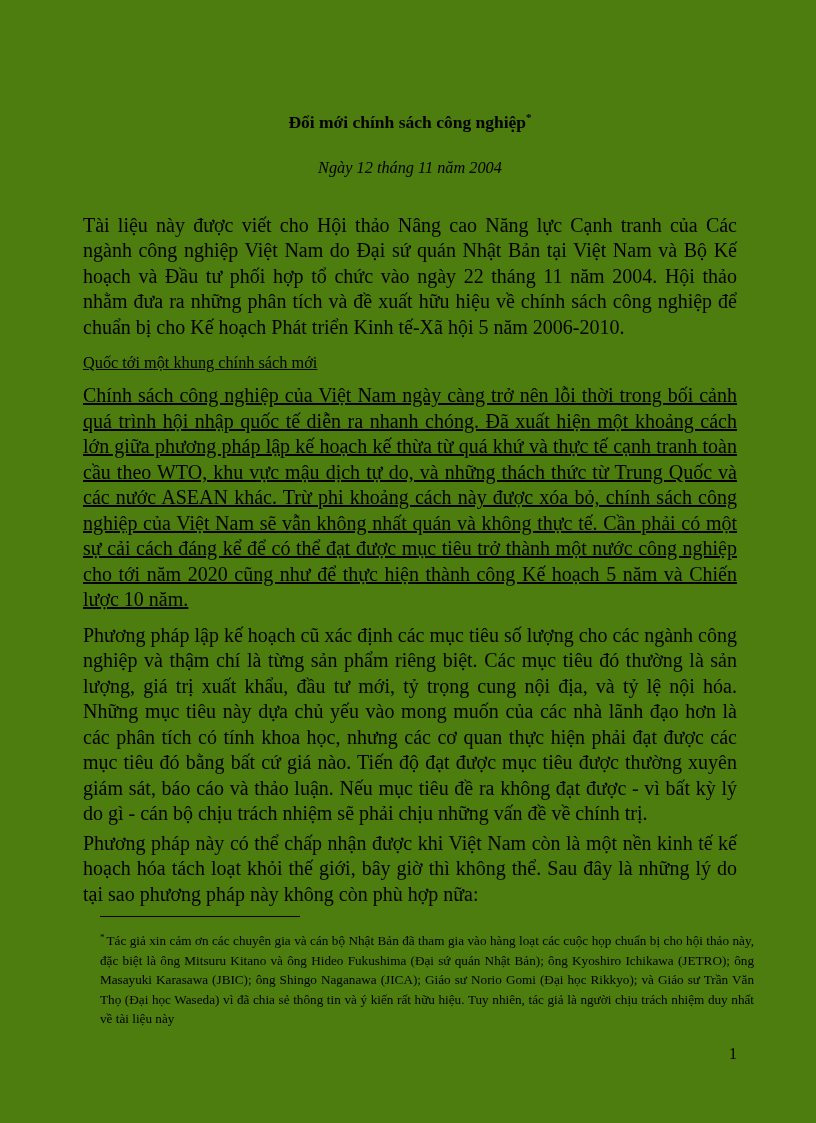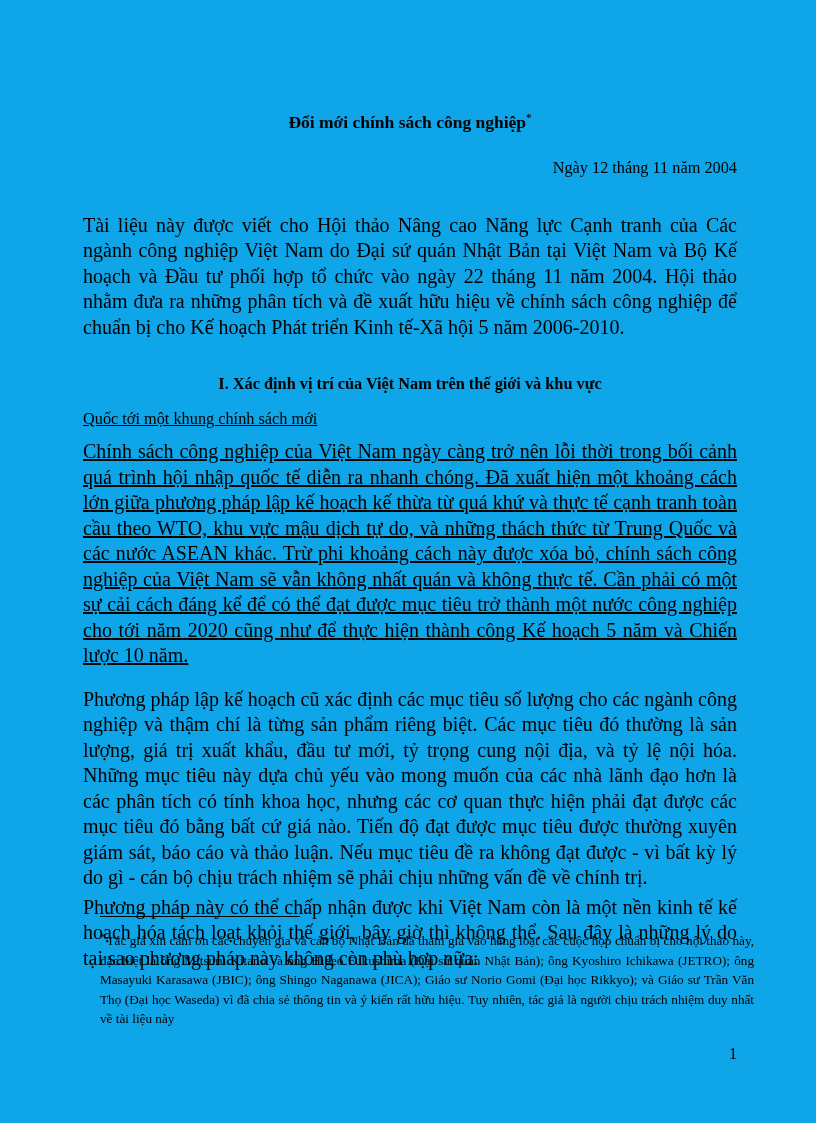--- a/index.html
+++ b/index.html
@@ -2,21 +2,21 @@
 <html><head>
 <meta charset="utf-8">
 <style>
   * { margin: 0; padding: 0; box-sizing: border-box; }
   html, body { background: #e8e8e8; }
   .page {
     position: relative;
     width: 816px;
     height: 1123px;
     margin: 0 auto;
-    background: #0ea5e9;
+    background: #4d7c0f;
     font-family: "Liberation Serif", serif;
     color: #000000;
     overflow: hidden;
   }
   .content {
     position: absolute;
     left: 83px;
     top: 0;
     width: 654px;
   }
@@ -26,23 +26,24 @@
     font-weight: bold;
     font-size: 17.5px;
     line-height: 26px;
   }
   .doc-title sup {
     font-size: 11px;
     font-weight: bold;
   }
   .doc-date {
     margin-top: 20px;
-    text-align: right;
+    text-align: center;
     font-size: 16.3px;
     line-height: 26px;
+    font-style: italic;
   }
   .doc-author {
     margin-top: 46px;
     text-align: center;
     font-size: 16.3px;
     line-height: 26px;
   }
   .para {
     font-size: 20px;
     line-height: 25.5px;
@@ -56,21 +57,21 @@
     font-size: 16.3px;
     line-height: 24px;
   }
   .subsection-heading {
     margin-top: 10px;
     text-decoration: underline;
     font-size: 16.3px;
     line-height: 25px;
   }
   .body-para-0 { margin-top: 8px; text-decoration: underline; }
-  .body-para-1 { margin-top: 18px; }
+  .body-para-1 { margin-top: 10px; }
   .body-para-2 { margin-top: 4px; }
   .footnote {
     position: absolute;
     left: 100px;
     top: 916px;
     width: 654px;
   }
   .footnote-rule {
     width: 200px;
     height: 0;
@@ -104,21 +105,20 @@
 
     <div class="doc-title">
       <span>Đổi mới chính sách công nghiệp</span><sup>*</sup>
     </div>
 
     <div class="doc-date">Ngày 12 tháng 11 năm 2004</div>
 
 
     <div class="para intro-para">Tài liệu này được viết cho Hội thảo Nâng cao Năng lực Cạnh tranh của Các ngành công nghiệp Việt Nam do Đại sứ quán Nhật Bản tại Việt Nam và Bộ Kế hoạch và Đầu tư phối hợp tổ chức vào ngày 22 tháng 11 năm 2004. Hội thảo nhằm đưa ra những phân tích và đề xuất hữu hiệu về chính sách công nghiệp để chuẩn bị cho Kế hoạch Phát triển Kinh tế-Xã hội 5 năm 2006-2010.</div>
 
-    <div class="section-heading">I. Xác định vị trí của Việt Nam trên thế giới và khu vực</div>
 
     <div class="subsection-heading">Quốc tới một khung chính sách mới</div>
 
     <div class="para body-para-0">Chính sách công nghiệp của Việt Nam ngày càng trở nên lỗi thời trong bối cảnh quá trình hội nhập quốc tế diễn ra nhanh chóng. Đã xuất hiện một khoảng cách lớn giữa phương pháp lập kế hoạch kế thừa từ quá khứ và thực tế cạnh tranh toàn cầu theo WTO, khu vực mậu dịch tự do, và những thách thức từ Trung Quốc và các nước ASEAN khác. Trừ phi khoảng cách này được xóa bỏ, chính sách công nghiệp của Việt Nam sẽ vẫn không nhất quán và không thực tế. Cần phải có một sự cải cách đáng kể để có thể đạt được mục tiêu trở thành một nước công nghiệp cho tới năm 2020 cũng như để thực hiện thành công Kế hoạch 5 năm và Chiến lược 10 năm.</div>
 
     <div class="para body-para-1">Phương pháp lập kế hoạch cũ xác định các mục tiêu số lượng cho các ngành công nghiệp và thậm chí là từng sản phẩm riêng biệt. Các mục tiêu đó thường là sản lượng, giá trị xuất khẩu, đầu tư mới, tỷ trọng cung nội địa, và tỷ lệ nội hóa. Những mục tiêu này dựa chủ yếu vào mong muốn của các nhà lãnh đạo hơn là các phân tích có tính khoa học, nhưng các cơ quan thực hiện phải đạt được các mục tiêu đó bằng bất cứ giá nào. Tiến độ đạt được mục tiêu được thường xuyên giám sát, báo cáo và thảo luận. Nếu mục tiêu đề ra không đạt được - vì bất kỳ lý do gì - cán bộ chịu trách nhiệm sẽ phải chịu những vấn đề về chính trị.</div>
 
     <div class="para body-para-2">Phương pháp này có thể chấp nhận được khi Việt Nam còn là một nền kinh tế kế hoạch hóa tách loạt khỏi thế giới, bây giờ thì không thể. Sau đây là những lý do tại sao phương pháp này không còn phù hợp nữa:</div>
 
   </div>

